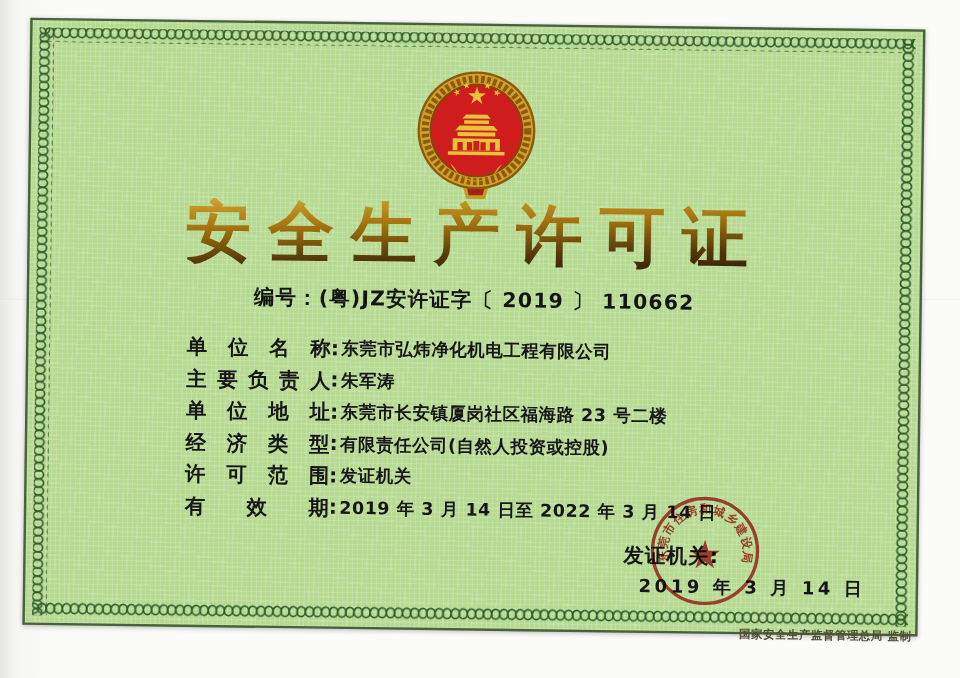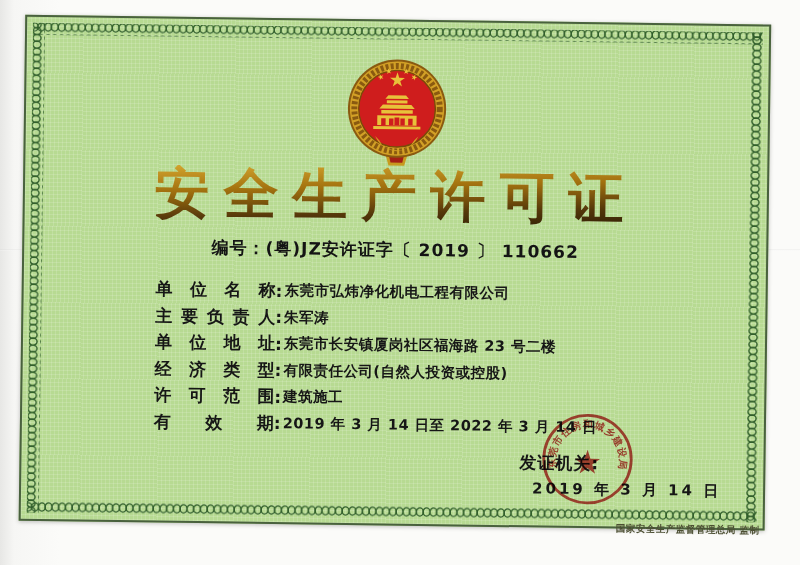--- a/index.html
+++ b/index.html
@@ -111,21 +111,21 @@
     <div class="frow">
       <span class="flabel">主 要 负 责 人</span><span class="fcolon">:</span><span class="fvalue">朱军涛</span>
     </div>
     <div class="frow">
       <span class="flabel">单 位 地 址</span><span class="fcolon">:</span><span class="fvalue">东莞市长安镇厦岗社区福海路 23 号二楼</span>
     </div>
     <div class="frow">
       <span class="flabel">经 济 类 型</span><span class="fcolon">:</span><span class="fvalue">有限责任公司(自然人投资或控股)</span>
     </div>
     <div class="frow">
-      <span class="flabel">许 可 范 围</span><span class="fcolon">:</span><span class="fvalue">建筑施工</span>
+      <span class="flabel">许 可 范 围</span><span class="fcolon">:</span><span class="fvalue">发证机关</span>
     </div>
     <div class="frow">
       <span class="flabel">有 效 期</span><span class="fcolon">:</span><span class="fvalue">2019 年 3 月 14 日至 2022 年 3 月 14 日</span>
     </div>
   </div>
 
   <div class="issuer-label">发证机关:</div>
   <div class="issuer-date">2019 年 3 月 14 日</div>
 
   <svg class="seal" viewBox="0 0 100 100">

